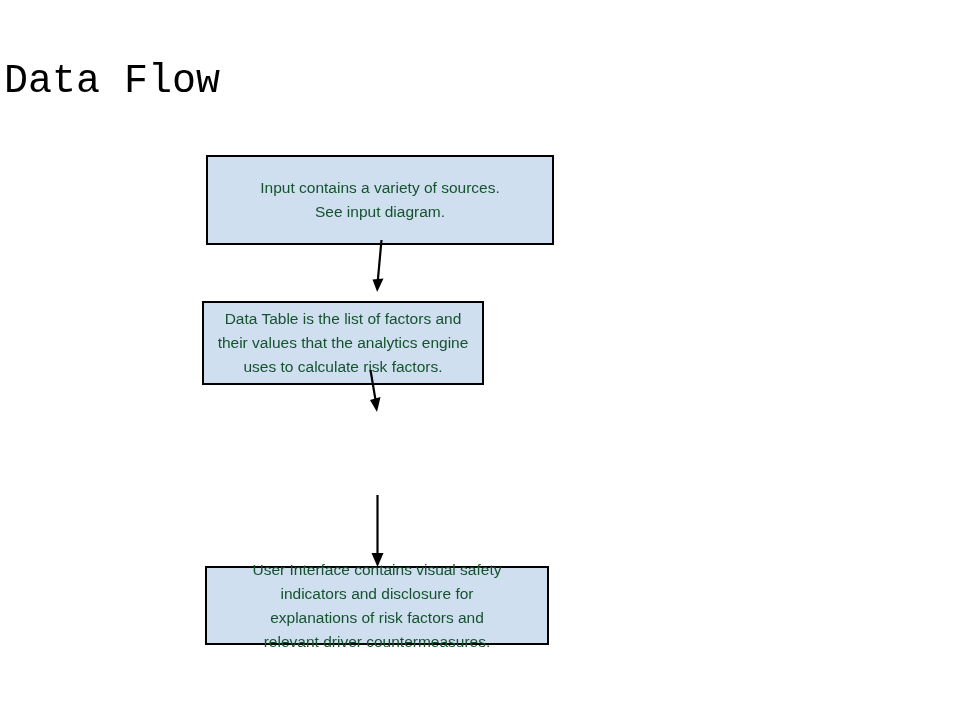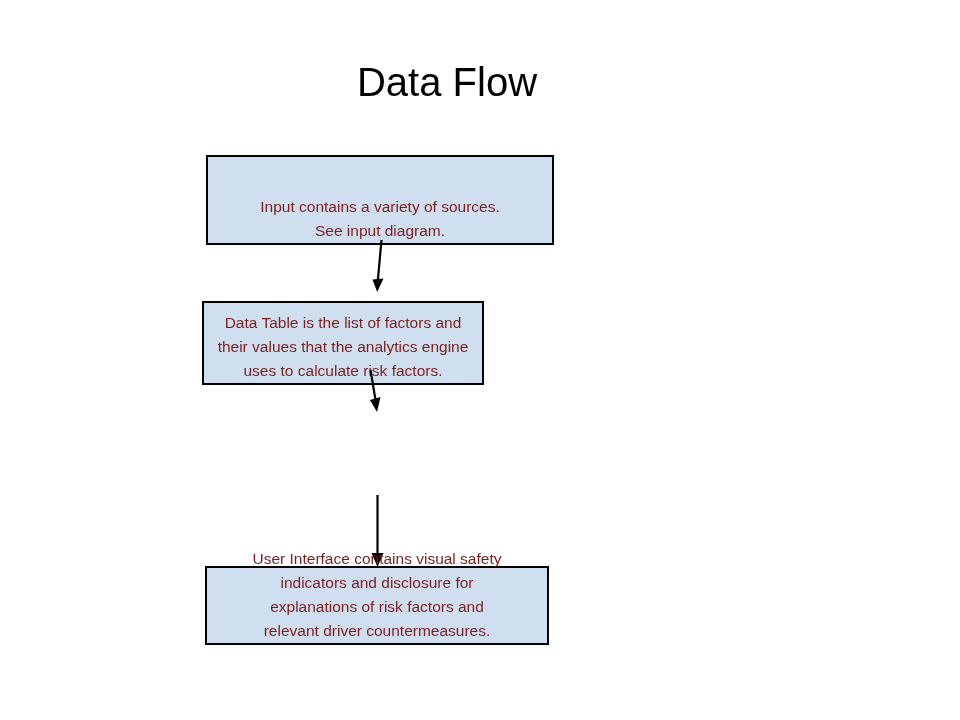--- a/index.html
+++ b/index.html
@@ -20,43 +20,43 @@
     position: absolute;
     left: 0;
     top: 0;
     width: 960px;
     height: 720px;
     background: #ffffff;
   }
 
   #slide-title {
     position: absolute;
-    left: 17px;
+    left: 4px;
     top: 58px;
     width: 860px;
-    text-align: center;
     font-size: 40px;
     line-height: 48px;
     font-weight: normal;
     color: #000000;
     white-space: nowrap;
+    font-family: Liberation Mono, monospace;
   }
 
   .flow-box {
     position: absolute;
     box-sizing: border-box;
     background: #cfdff0;
     border: 2px solid #000000;
     display: flex;
-    align-items: flex-end;
+    align-items: center;
     justify-content: center;
     text-align: center;
     font-size: 15.5px;
     line-height: 24px;
-    color: #7f1d1d;
+    color: #14532d;
   }
   .flow-box .box-text {
     display: block;
     padding: 0 6px;
     white-space: pre-line;
   }
 
   #box-input      { left: 206px; top: 155px; width: 348px; height: 90px; }
   #box-data-table { left: 202px; top: 301px; width: 282px; height: 84px; }
   #box-analytics  { left: 204px; top: 411px; width: 345px; height: 88px; }

